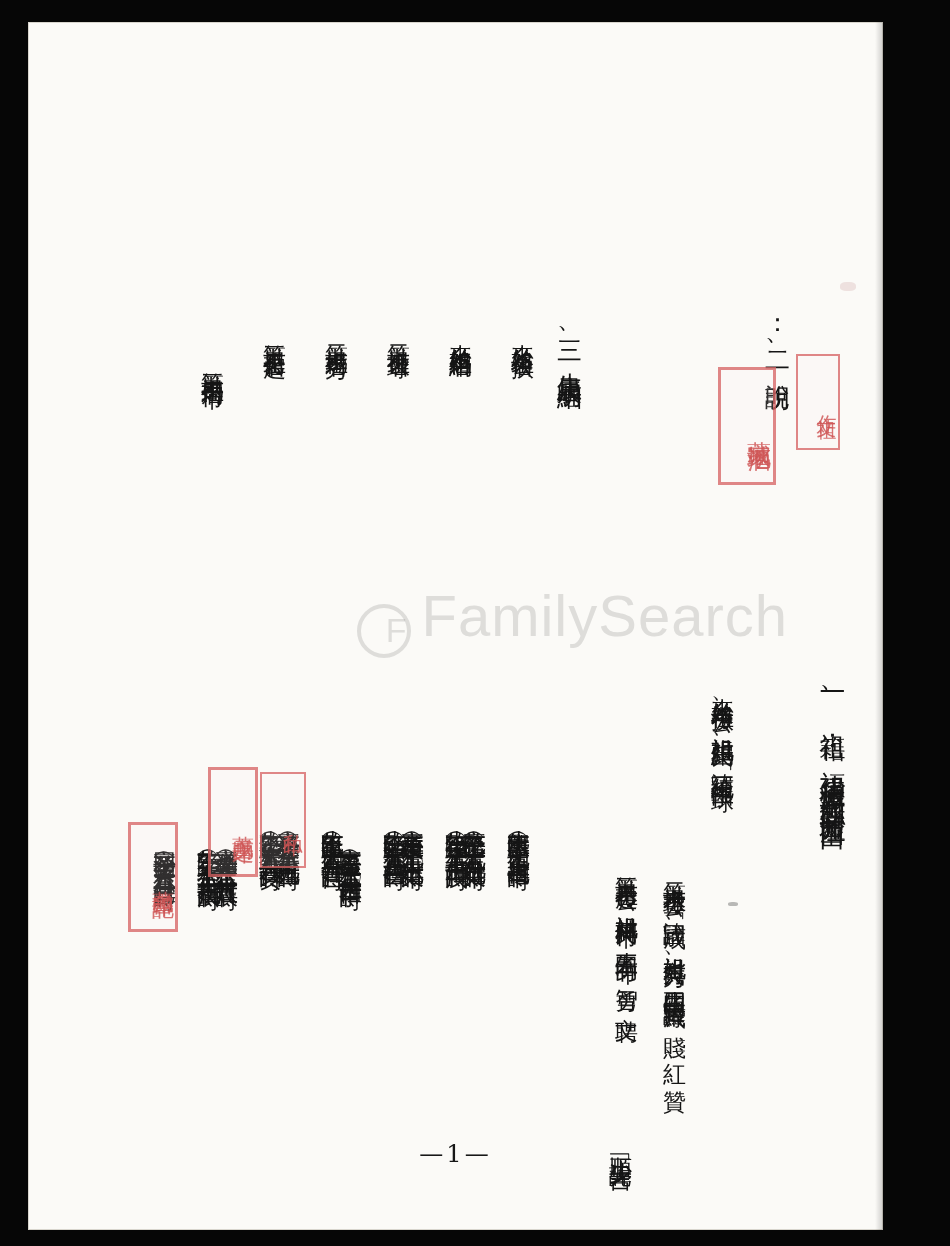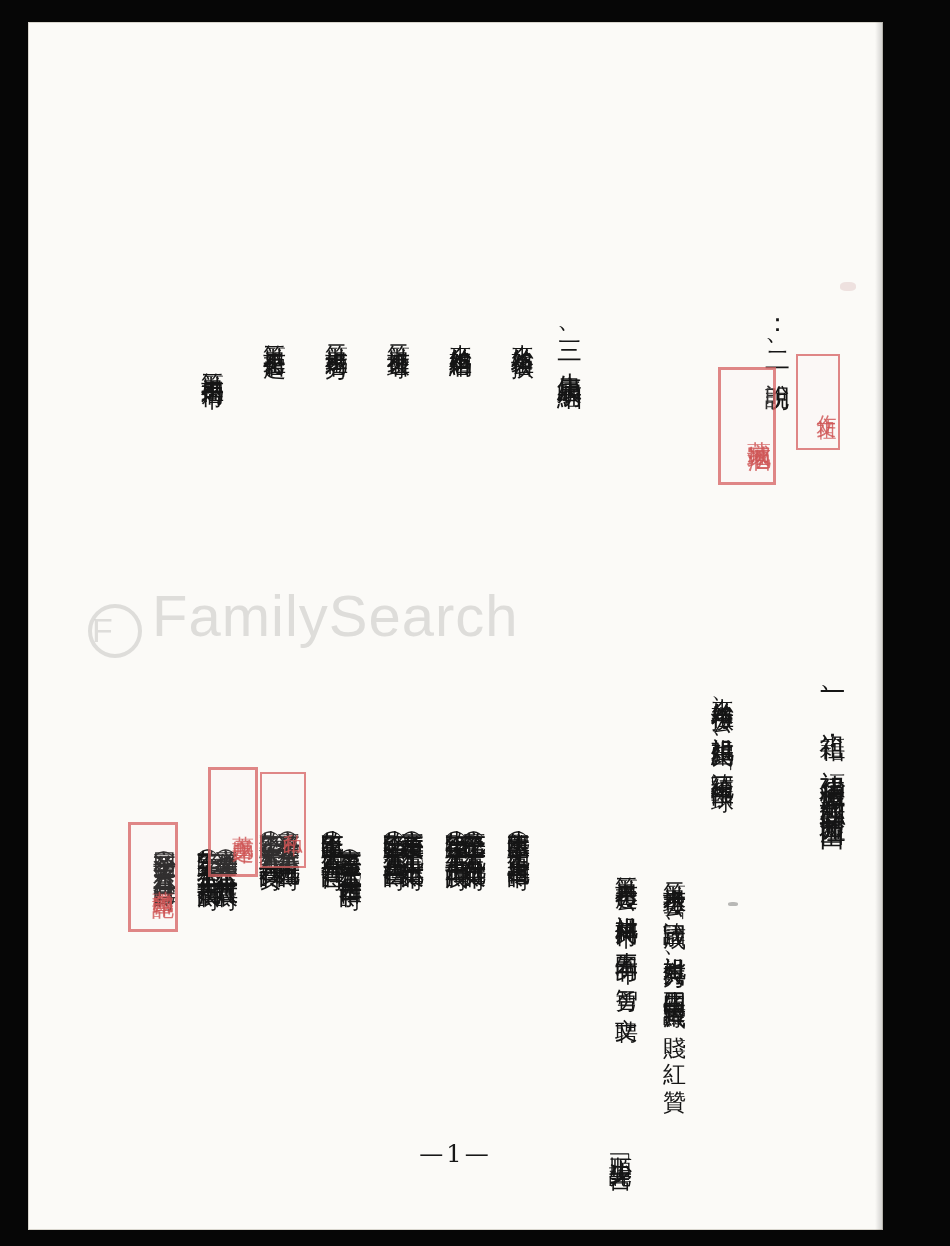--- a/index.html
+++ b/index.html
@@ -55,21 +55,21 @@
     background: rgba(60,60,60,0.35);
     border-radius: 40%;
   }
 
   
   #watermark {
     position: absolute;
     left: 60px;
     top: 560px;
     width: 700px;
-    text-align: left;
+    text-align: right;
     font-family: "Liberation Sans", sans-serif;
     font-size: 58px;
     letter-spacing: 1px;
     color: rgba(120,120,120,0.22);
     user-select: none;
     white-space: nowrap;
   }
   #watermark .wm-mark {
     display: inline-block;
     border: 4px solid rgba(120,120,120,0.22);

